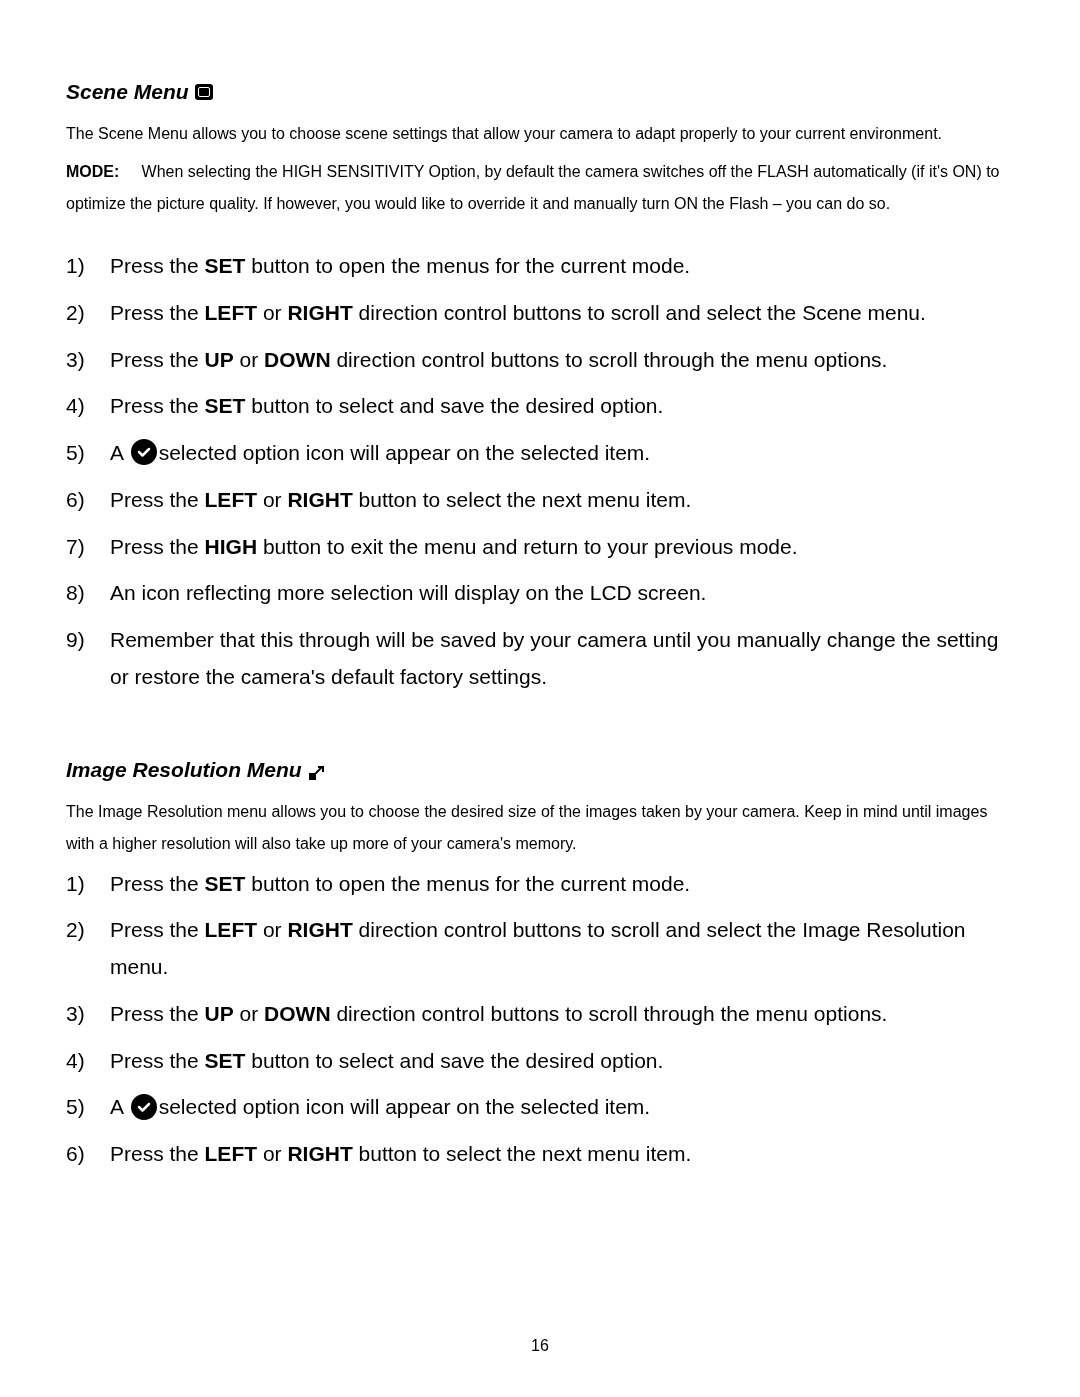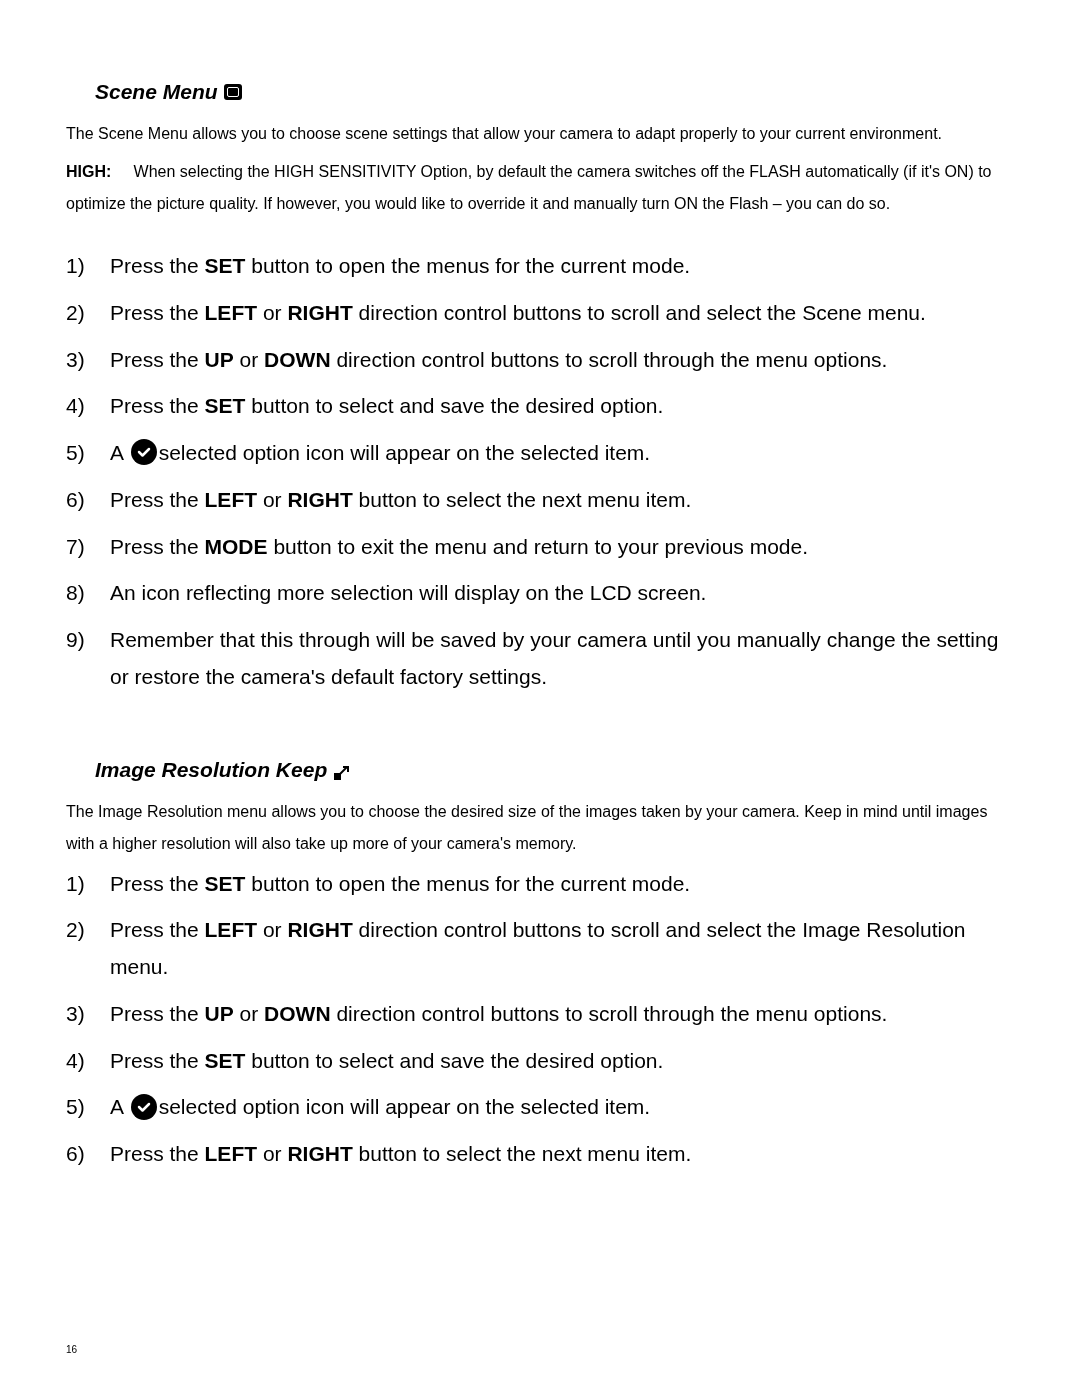--- a/index.html
+++ b/index.html
@@ -17,21 +17,20 @@
       color: #000;
     }
     .section-heading {
       font-weight: bold;
       font-style: italic;
       font-size: 21px;
       display: flex;
       align-items: center;
       gap: 6px;
       margin-bottom: 14px;
-      margin-left: 29px;
     }
     .scene-icon {
       display: inline-flex;
       align-items: center;
       justify-content: center;
       width: 18px;
       height: 16px;
       background: #000;
       border-radius: 3px;
       font-style: normal;
@@ -100,38 +99,39 @@
       width: 16px;
       height: 16px;
     }
     .section-gap {
       height: 52px;
     }
     .page-number {
       position: absolute;
       bottom: 42px;
       width: calc(100% - 132px);
-      font-size: 10px;
+      text-align: center;
+      font-size: 16px;
     }
     .list-tight {
       margin-top: 6px;
     }
   </style>
 </head>
 <body>
 
 <div class="section-heading">
   <span>Scene Menu</span>
   <span class="scene-icon"></span>
 </div>
 
 <div class="body-text para">The Scene Menu allows you to choose scene settings that allow your camera to adapt properly to your current environment.</div>
 
 <div class="body-text para">
-  <span class="note-label">HIGH:</span>
+  <span class="note-label">MODE:</span>
   <span>&nbsp;&nbsp;&nbsp;</span>
   <span>When selecting the HIGH SENSITIVITY Option, by default the camera switches off the FLASH automatically (if it's ON) to optimize the picture quality. If however, you would like to override it and manually turn ON the Flash – you can do so.</span>
 </div>
 
 <ol class="list" id="list1">
     <li>
       <span class="num">1)</span>
       <span class="content">Press the <span class="bold">SET</span> button to open the menus for the current mode.</span>
     </li>
     <li>
@@ -153,36 +153,36 @@
             <path d="M 3 8 L 6.5 11.5 L 13 5" stroke="#fff" stroke-width="2.5" fill="none" stroke-linecap="round" stroke-linejoin="round"></path>
           </svg>
         </span>selected option icon will appear on the selected item.</span>
     </li>
     <li>
       <span class="num">6)</span>
       <span class="content">Press the <span class="bold">LEFT</span> or <span class="bold">RIGHT</span> button to select the next menu item.</span>
     </li>
     <li>
       <span class="num">7)</span>
-      <span class="content">Press the <span class="bold">MODE</span> button to exit the menu and return to your previous mode.</span>
+      <span class="content">Press the <span class="bold">HIGH</span> button to exit the menu and return to your previous mode.</span>
     </li>
     <li>
       <span class="num">8)</span>
       <span class="content">An icon reflecting more selection will display on the LCD screen.</span>
     </li>
     <li>
       <span class="num">9)</span>
       <span class="content">Remember that this through will be saved by your camera until you manually change the setting or restore the camera's default factory settings.</span>
     </li>
   </ol>
 
 <div class="section-gap"></div>
 
 <div class="section-heading">
-  <span>Image Resolution Keep</span>
+  <span>Image Resolution Menu</span>
   <span class="resolution-icon-svg">
     <svg viewBox="0 0 18 16">
       <rect x="1" y="8" width="7" height="7" fill="#000"></rect>
       <path d="M 6 10 L 14 2" stroke="#000" stroke-width="2" fill="none"></path>
       <path d="M 10 2 L 15 2 L 15 7" stroke="#000" stroke-width="2" fill="none"></path>
     </svg>
   </span>
 </div>
 
 <div class="body-text para">The Image Resolution menu allows you to choose the desired size of the images taken by your camera. Keep in mind until images with a higher resolution will also take up more of your camera's memory.</div>

